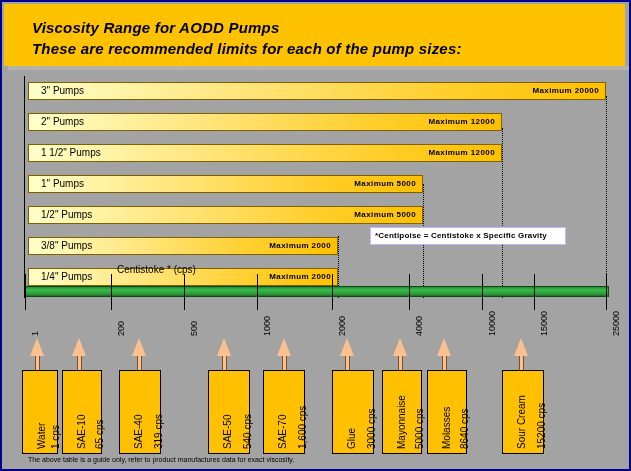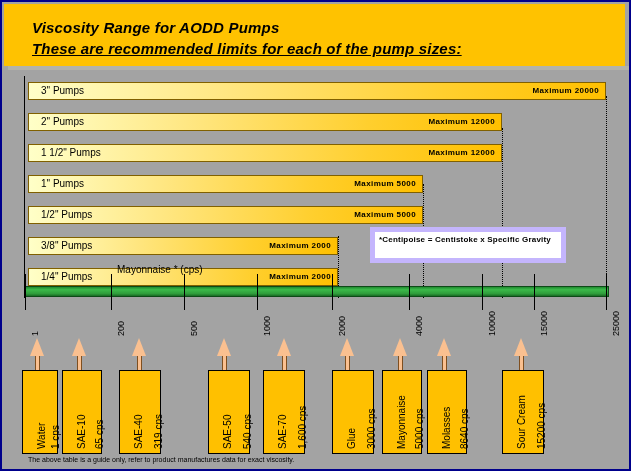--- a/index.html
+++ b/index.html
@@ -12,21 +12,21 @@
   
   #header{
     position:absolute;left:2px;top:2px;width:621px;height:62px;
     background:#ffc200;box-sizing:border-box;
   }
   .hdr-line{
     position:absolute;left:28px;color:#000;font-weight:bold;font-style:italic;
     font-size:15px;letter-spacing:.2px;white-space:nowrap;
   }
   #hdr1{top:15px;}
-  #hdr2{top:36px;text-decoration:underline;}
+  #hdr2{top:36px;}
   
   #plot{
     position:absolute;left:22px;top:74px;width:585px;height:222px;
   }
   #plot .axis-left{
     position:absolute;left:0px;top:0px;width:1px;height:222px;background:#000;
   }
   
   .gridline{
     position:absolute;top:0px;width:0px;height:0px;
@@ -41,22 +41,22 @@
   }
   .bar-label{
     position:absolute;left:12px;top:2px;font-size:10px;color:#000;white-space:nowrap;
   }
   .bar-max{
     position:absolute;top:3px;font-size:8px;font-weight:bold;color:#000;
     white-space:nowrap;letter-spacing:.4px;
   }
   
   #note-box{
-    position:absolute;left:368px;top:225px;width:196px;height:36px;
-    border:5px solid #c4b5fd;background:#ffffff;box-sizing:border-box;
+    position:absolute;left:368px;top:225px;width:196px;height:18px;
+    border:1px solid #c4b5fd;background:#ffffff;box-sizing:border-box;
   }
   #note-box span{
     position:absolute;left:4px;top:3px;font-size:8px;font-weight:bold;color:#000;
     white-space:nowrap;letter-spacing:.2px;
   }
   
   #axis-title{
     position:absolute;left:115px;top:262px;font-size:10px;color:#000;white-space:nowrap;
   }
   
@@ -154,21 +154,21 @@
             <span class="bar-max" style="right: 6px;">Maximum  2000</span>
           </div>
         </div>
       </div>
   </div>
 
   <div id="note-box">
     <span>*Centipoise = Centistoke x Specific Gravity</span>
   </div>
 
-  <div id="axis-title">Mayonnaise * (cps)</div>
+  <div id="axis-title">Centistoke * (cps)</div>
 
   <div id="green-bar"></div>
 
   <div id="ticks">
       <div class="tick" style="left: 23px; top: 272px; height: 36px; background: rgb(0, 0, 0);"></div>
       <div class="ticklabel" style="left: 28px; top: 334px;">1</div>
       <div class="tick" style="left: 109px; top: 272px; height: 36px; background: rgb(0, 0, 0);"></div>
       <div class="ticklabel" style="left: 114px; top: 334px;">200</div>
       <div class="tick" style="left: 182px; top: 272px; height: 36px; background: rgb(0, 0, 0);"></div>
       <div class="ticklabel" style="left: 187px; top: 334px;">500</div>

